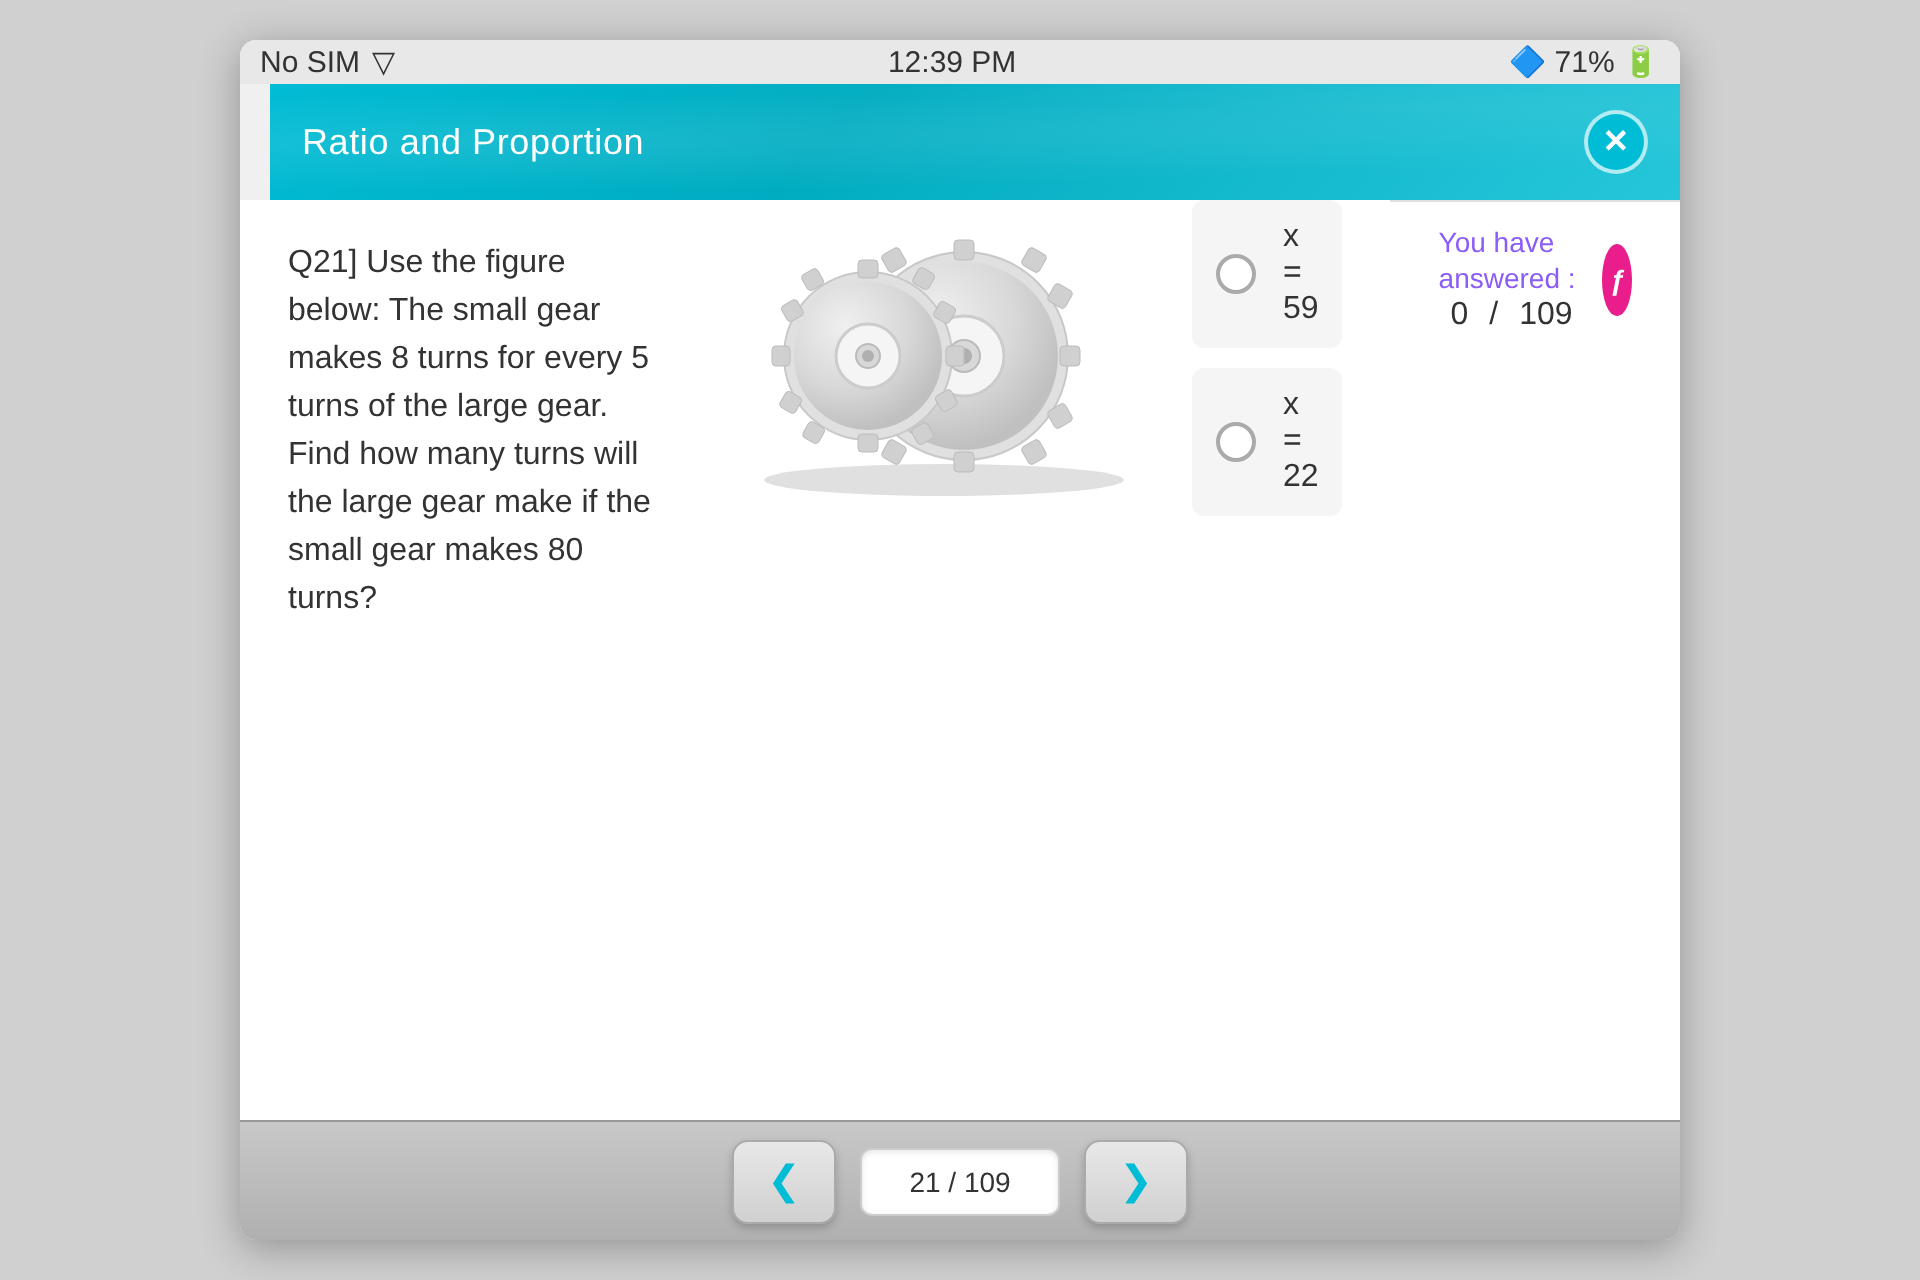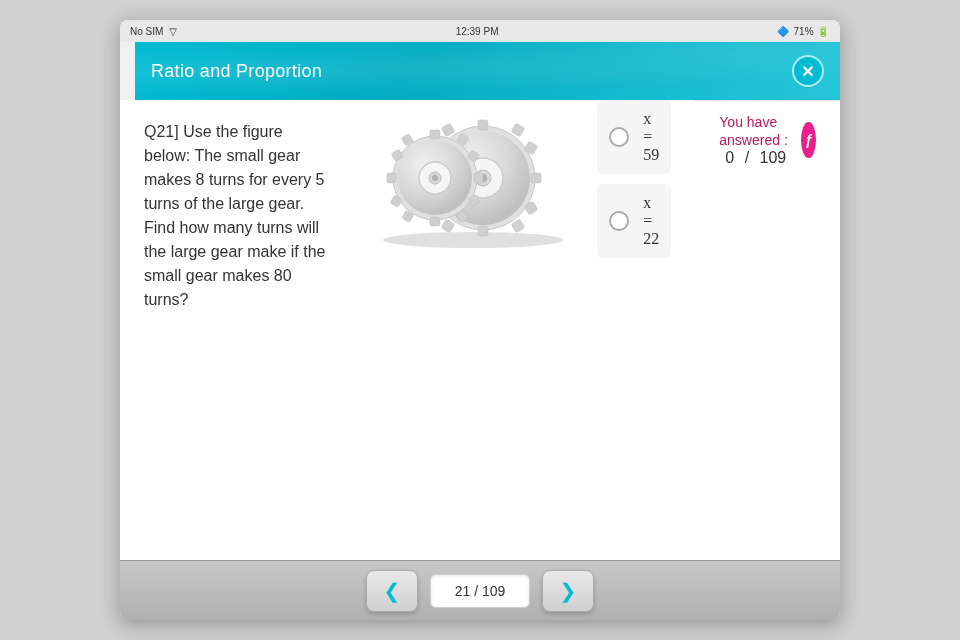--- a/index.html
+++ b/index.html
@@ -26,21 +26,21 @@
     }
 
     
     .status-bar {
       background: #e8e8e8;
       height: 22px;
       display: flex;
       align-items: center;
       justify-content: space-between;
       padding: 0 10px;
-      font-size: 10px;
+      font-size: 15px;
       color: #333;
       flex-shrink: 0;
     }
     .status-left { display: flex; gap: 6px; align-items: center; }
     .status-center { font-weight: 500; }
     .status-right { display: flex; gap: 4px; align-items: center; }
 
     
     .header {
       background: linear-gradient(135deg, #00bcd4 0%, #00acc1 40%, #26c6da 100%);
@@ -118,21 +118,20 @@
       padding: 0 24px 20px;
     }
     .option-row {
       display: flex;
       align-items: center;
       padding: 10px 12px;
       margin-bottom: 10px;
       background: #f5f5f5;
       border-radius: 6px;
       cursor: pointer;
-      font-family: Liberation Serif, serif;
     }
     .option-radio {
       width: 20px;
       height: 20px;
       border-radius: 50%;
       border: 2px solid #aaa;
       margin-right: 14px;
       display: flex;
       align-items: center;
       justify-content: center;
@@ -149,21 +148,21 @@
       padding: 12px 24px;
       background: white;
       border-top: 1px solid #e0e0e0;
     }
     .answered-row {
       display: flex;
       align-items: center;
       justify-content: space-between;
     }
     .answered-text {
-      color: #be185d;
+      color: #8b5cf6;
       font-size: 14px;
     }
     .answered-count {
       font-size: 16px;
       color: #333;
       margin-left: 6px;
     }
     .brand-icon {
       width: 36px;
       height: 36px;

